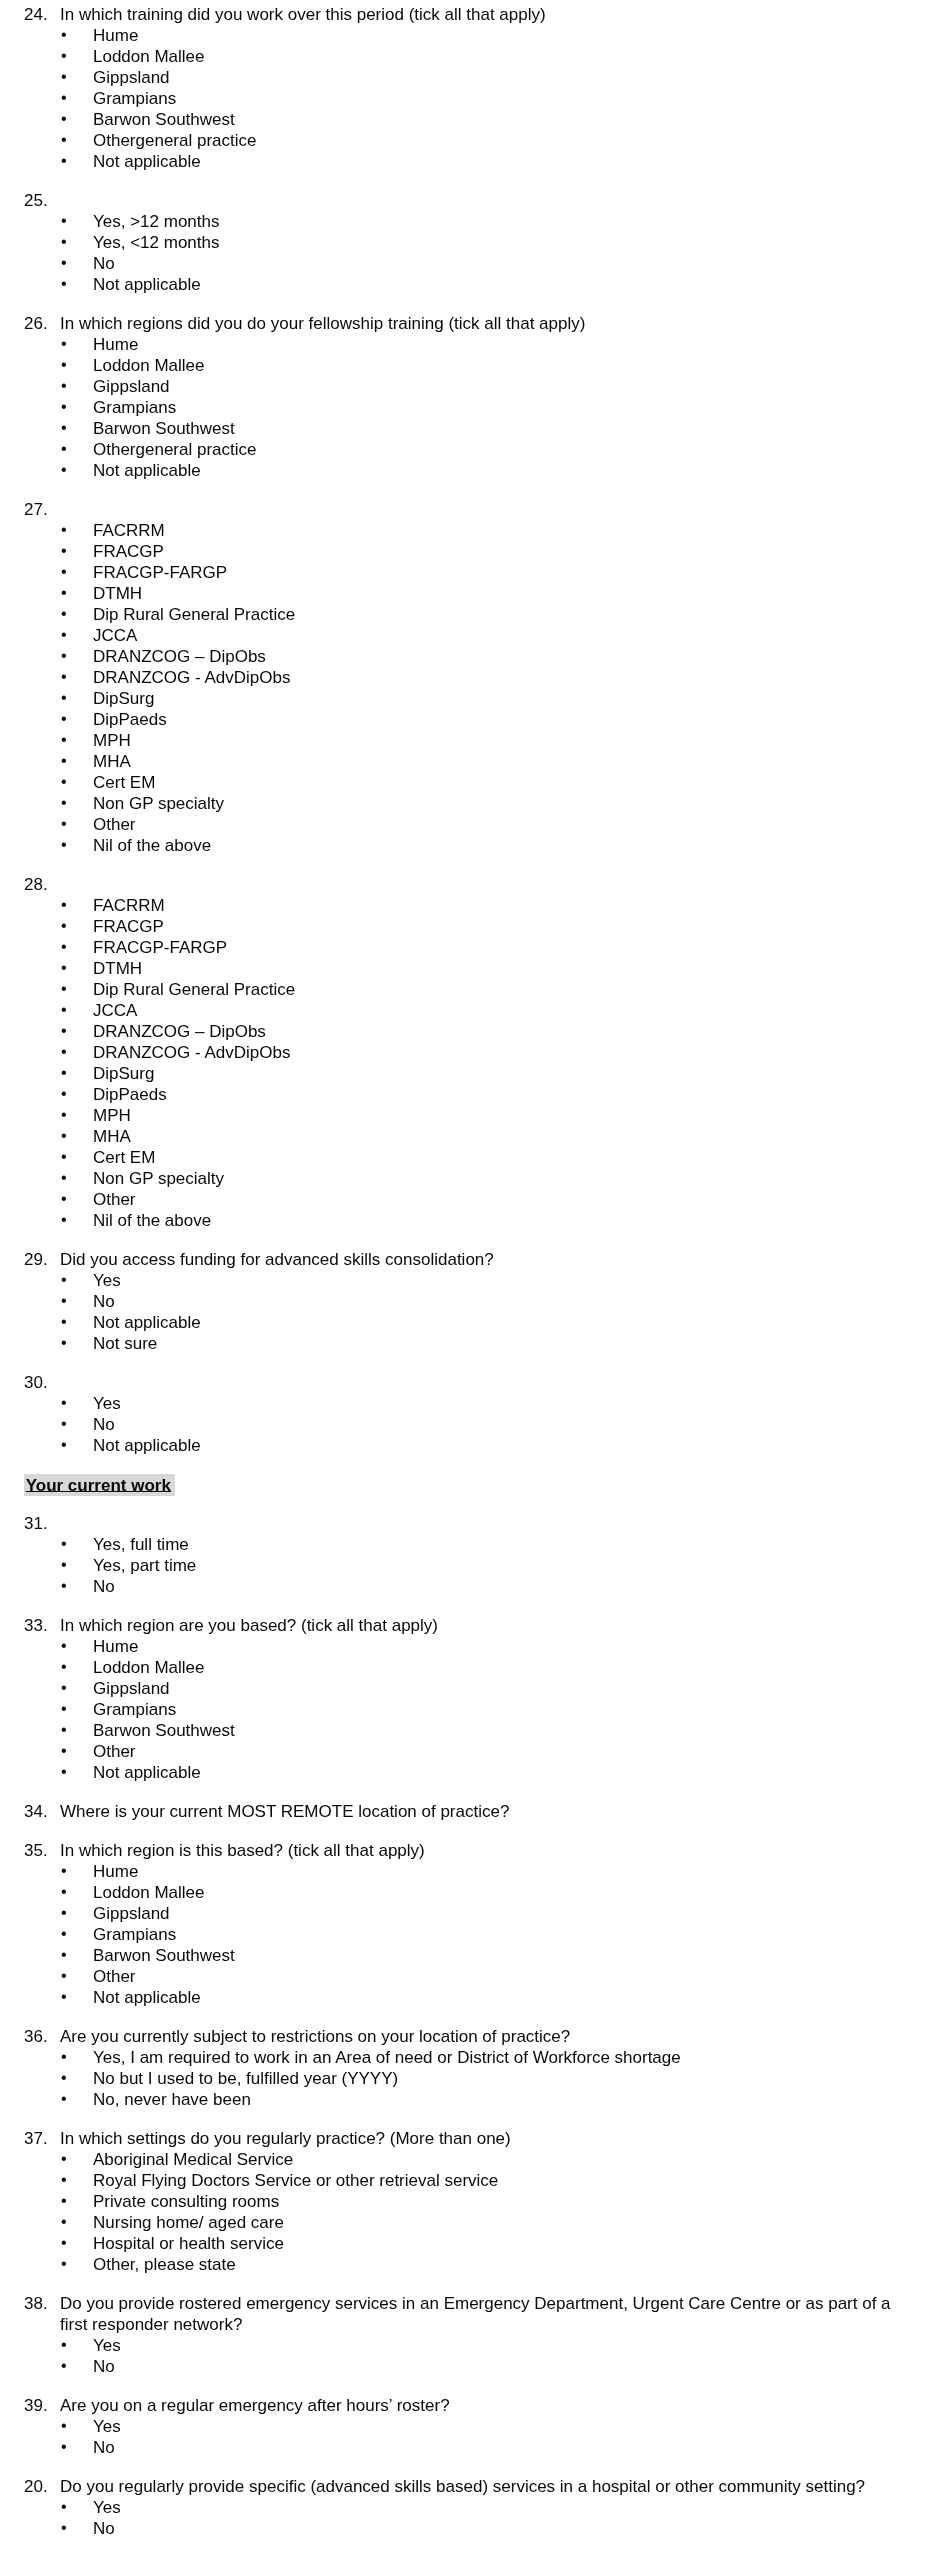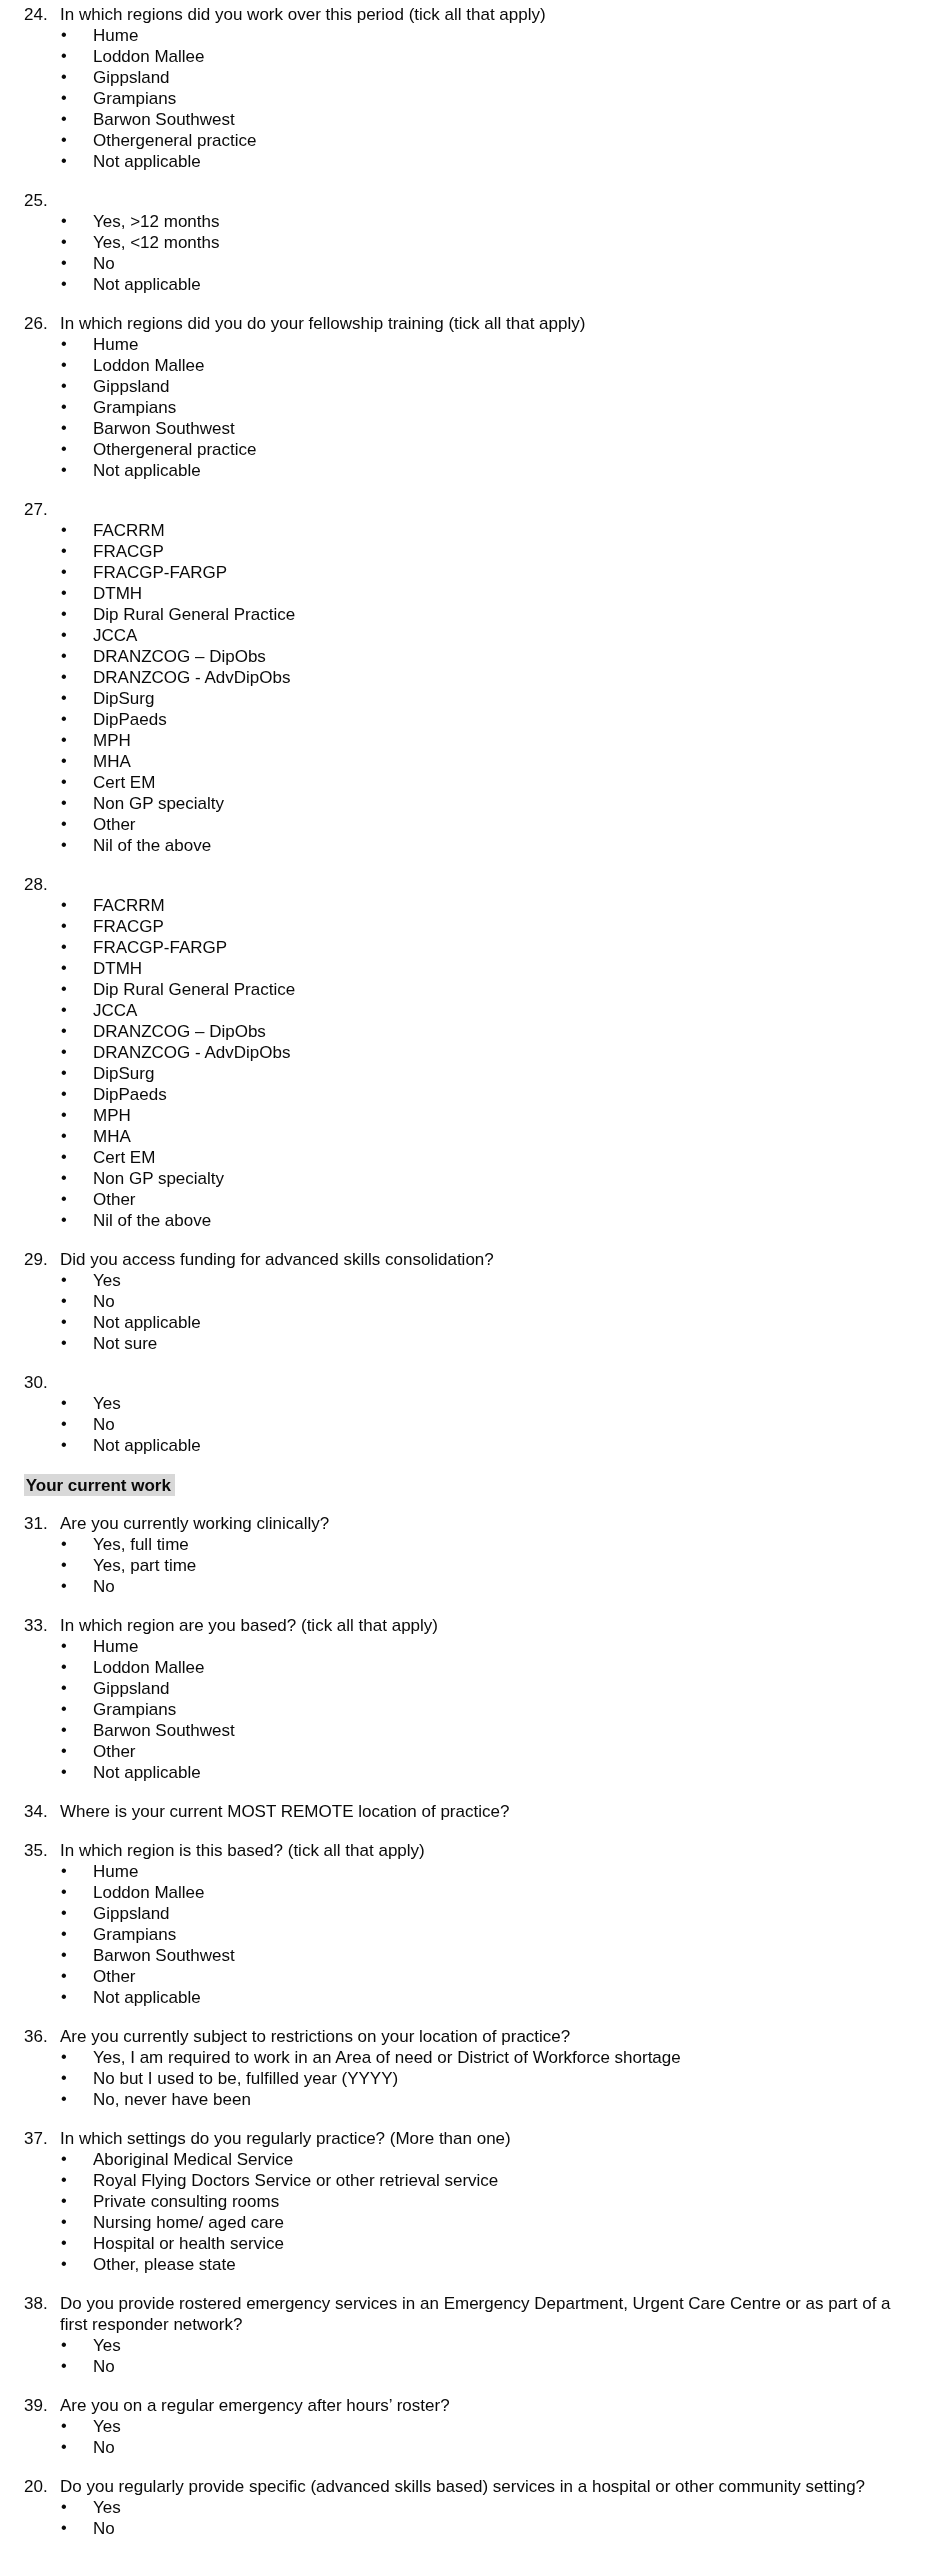--- a/index.html
+++ b/index.html
@@ -45,35 +45,36 @@
   }
   .bullet {
     position: absolute;
     left: 61px;
     top: -0.9px;
     font-size: 16.3px;
   }
   .heading-row {
     margin: 0 12px 18px 0;
     padding-left: 24px;
+    text-decoration: underline;
   }
   .heading-highlight {
     background: #d8d8d8;
     font-weight: bold;
     padding: 1.7px 4.3px 1.7px 1.7px;
   }
 </style>
 </head>
 <body>
 
 <div id="doc">
     <div class="question">
       <div class="q-line">
         <span class="q-num">24.</span>
-        <span class="q-text">In which regions did you work over this period (tick all that apply)</span>
+        <span class="q-text">In which training did you work over this period (tick all that apply)</span>
       </div>
       <ul class="options">
         <li class="option"><span class="bullet">•</span><span class="option-text">Hume</span></li>
         <li class="option"><span class="bullet">•</span><span class="option-text">Loddon Mallee</span></li>
         <li class="option"><span class="bullet">•</span><span class="option-text">Gippsland</span></li>
         <li class="option"><span class="bullet">•</span><span class="option-text">Grampians</span></li>
         <li class="option"><span class="bullet">•</span><span class="option-text">Barwon Southwest</span></li>
         <li class="option"><span class="bullet">•</span><span class="option-text">Othergeneral practice</span></li>
         <li class="option"><span class="bullet">•</span><span class="option-text">Not applicable</span></li>
       </ul>
@@ -169,21 +170,20 @@
       <ul class="options">
         <li class="option"><span class="bullet">•</span><span class="option-text">Yes</span></li>
         <li class="option"><span class="bullet">•</span><span class="option-text">No</span></li>
         <li class="option"><span class="bullet">•</span><span class="option-text">Not applicable</span></li>
       </ul>
     </div>
     <div class="heading-row"><span class="heading-highlight">Your current work</span></div>
     <div class="question">
       <div class="q-line">
         <span class="q-num">31.</span>
-        <span class="q-text">Are you currently working clinically?</span>
       </div>
       <ul class="options">
         <li class="option"><span class="bullet">•</span><span class="option-text">Yes, full time</span></li>
         <li class="option"><span class="bullet">•</span><span class="option-text">Yes, part time</span></li>
         <li class="option"><span class="bullet">•</span><span class="option-text">No</span></li>
       </ul>
     </div>
     <div class="question">
       <div class="q-line">
         <span class="q-num">33.</span>

